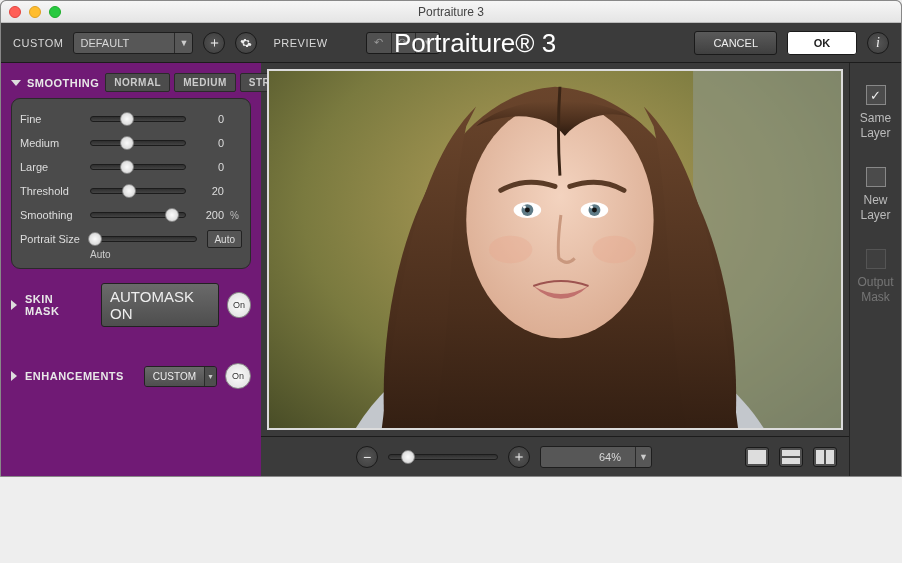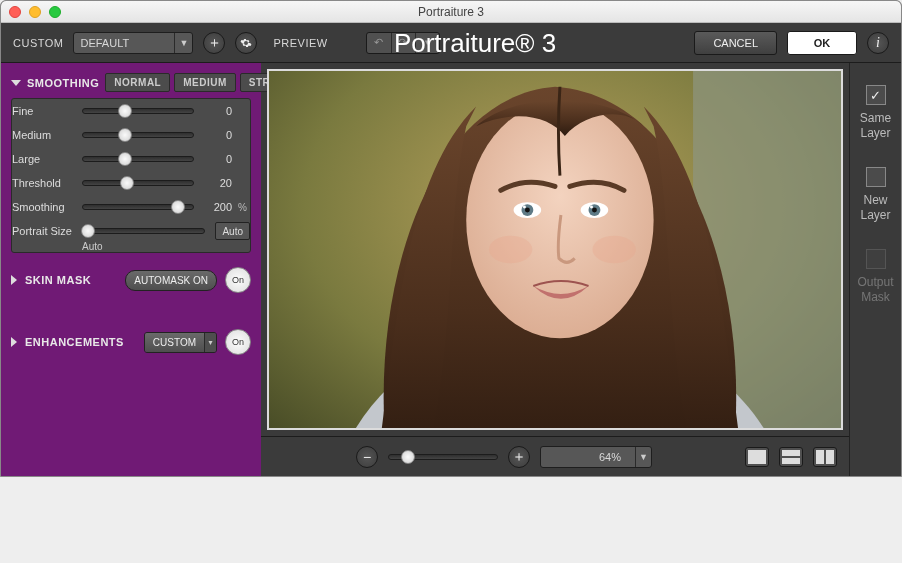--- a/index.html
+++ b/index.html
@@ -43,31 +43,31 @@
   
   .main{flex:1;display:flex;min-height:0;}
   .sidebar-l{width:260px;background:#701a75;padding:10px 10px 0 10px;color:var(--fg);}
   .section{margin-bottom:10px;}
   .sec-head{display:flex;align-items:center;gap:6px;font-size:11px;font-weight:700;letter-spacing:.5px;margin-bottom:6px;color:#e8e8e8;}
   .tri{display:inline-block;width:0;height:0;}
   .tri.open{border-left:5px solid transparent;border-right:5px solid transparent;border-top:6px solid #ddd;}
   .tri.closed{border-top:5px solid transparent;border-bottom:5px solid transparent;border-left:6px solid #ddd;}
   .seggrp{display:flex;gap:4px;margin-left:auto;}
   .seg{font-size:10px;padding:3px 8px;border:1px solid #2a2a2a;background:#4c4c4c;color:#ccc;border-radius:2px;cursor:pointer;}
-  .sliders{background:#4b4b4b;border:1px solid #2a2a2a;border-radius:3px;}
+  .sliders{background:#4b4b4b;border:1px solid #2a2a2a;border-radius:9px;padding:8px;}
   .srow{display:flex;align-items:center;gap:6px;height:24px;font-size:11px;color:#ddd;}
   .srow .slabel{width:64px;color:#ddd;}
   .srow .track{flex:1;height:6px;background:linear-gradient(#2f2f2f,#444);border:1px solid #1c1c1c;border-radius:3px;position:relative;}
   .srow .thumb{position:absolute;top:50%;width:14px;height:14px;background:radial-gradient(#fafafa,#cfcfcf);border:1px solid #888;border-radius:50%;transform:translate(-50%,-50%);}
   .srow .sval{width:32px;text-align:right;color:#ddd;}
   .srow .unit{width:12px;color:#bbb;font-size:10px;}
   .autotag{font-size:10px;color:#ccc;margin-left:70px;margin-top:-2px;}
   .minipill{height:18px;font-size:10px;padding:0 6px;border:1px solid #222;background:#555;border-radius:2px;color:#ddd;display:flex;align-items:center;}
   .secrow{display:flex;align-items:center;gap:8px;margin-top:14px;color:#e8e8e8;}
-  .pill2{font-size:10px;padding:4px 8px;border:1px solid #222;background:linear-gradient(#6a6a6a,#4e4e4e);border-radius:10px;color:#eee;cursor:pointer;}
+  .pill2{font-size:15px;padding:4px 8px;border:1px solid #222;background:linear-gradient(#6a6a6a,#4e4e4e);border-radius:3px;color:#eee;cursor:pointer;}
   .splitpill{display:flex;border:1px solid #222;border-radius:3px;overflow:hidden;}
   .splitpill .a{font-size:10px;padding:4px 8px;background:linear-gradient(#6a6a6a,#4e4e4e);color:#eee;}
   .splitpill .b{width:12px;background:#4e4e4e;color:#ccc;font-size:8px;display:flex;align-items:center;justify-content:center;border-left:1px solid #2a2a2a;}
   .onbtn{width:26px;height:26px;border-radius:50%;background:radial-gradient(#fcfcfc,#dcdcdc);border:1px solid #888;display:flex;align-items:center;justify-content:center;font-size:9px;color:#333;cursor:pointer;}
   
   .center{flex:1;display:flex;flex-direction:column;min-width:0;}
   .preview{flex:1;margin:6px;border:2px solid #dcdcdc;background:#222;position:relative;overflow:hidden;}
   .portrait{width:100%;height:100%;}
   .bottombar{height:40px;background:#3b3b3b;border-top:1px solid #1c1c1c;display:flex;align-items:center;padding:0 12px;gap:10px;}
   .zoomtrack{width:110px;height:6px;background:linear-gradient(#2f2f2f,#444);border:1px solid #1c1c1c;border-radius:3px;position:relative;}

